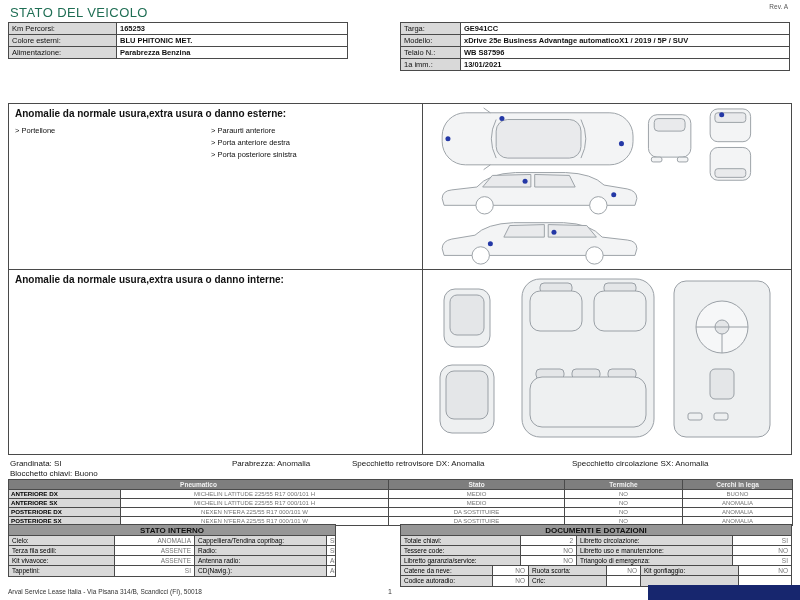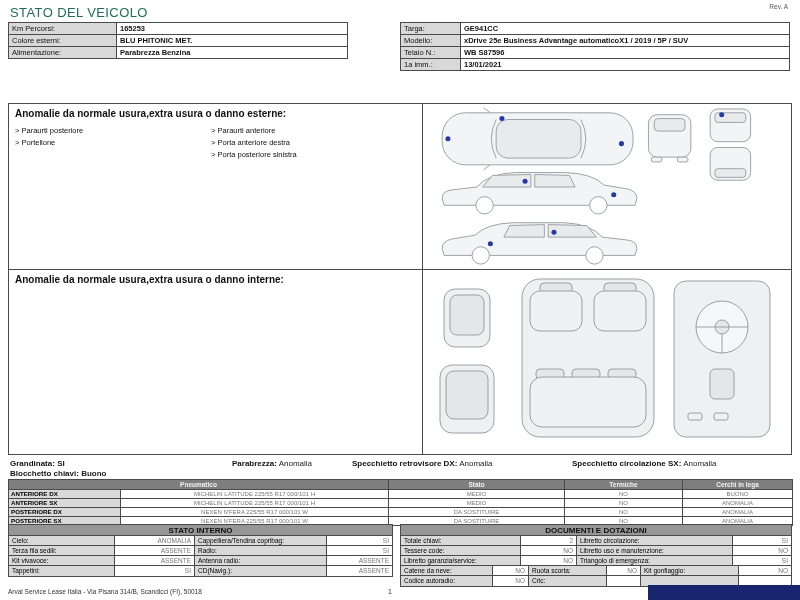--- a/index.html
+++ b/index.html
@@ -21,37 +21,37 @@
   .row-ext{height:166px;border-bottom:1px solid #4a4a4a}
   .row-int{height:184px}
   .text-pane{width:414px;border-right:1px solid #4a4a4a;padding:4px 6px}
   .diagram-pane{flex:1;display:flex;align-items:flex-start;justify-content:center;padding:3px}
   .sec-title{font-size:10px;font-weight:700;margin-bottom:6px}
   .cols{display:flex}
   .cols ul{list-style:none;margin-right:6px;width:190px}
   .cols li{font-size:7.5px;line-height:1.6;white-space:nowrap}
 
   .sumline{position:absolute;font-size:8px;white-space:nowrap}
-  .sumline b{font-weight:700}
+  .sumline b{font-weight:400}
   .sumline .v{color:#222}
 
   table.tires{position:absolute;left:8px;top:479px;width:784px;border-collapse:collapse;table-layout:fixed}
   .tires th{background:#7e7e7e;color:#f2f2f2;font-size:6.5px;border:1px solid #4a4a4a;padding:0 2px;font-weight:700;height:10px}
   .tires td{border:1px solid #4a4a4a;font-size:6px;color:#767676;text-align:center;padding:0 2px;height:8px;line-height:8px;white-space:nowrap;overflow:hidden}
   .tires td.pos{background:#d9d9d9;color:#000;font-weight:700;text-align:left;font-size:6.2px}
 
   .sect{position:absolute;top:524px;border:1px solid #4a4a4a;background:#fff}
   .sect .hdr{background:#969696;color:#101010;font-weight:700;font-size:8px;text-align:center;border-bottom:1px solid #4a4a4a;height:11px;line-height:11px}
   .grow{display:flex;border-bottom:1px solid #4a4a4a;height:10px}
   .grow:last-child{border-bottom:none}
   .cell{border-right:1px solid #4a4a4a;font-size:6.5px;padding:0 3px;line-height:9px;overflow:hidden;white-space:nowrap}
   .cell:last-child{border-right:none}
   .cell.l{background:#d9d9d9;color:#000}
   .cell.v{color:#767676;text-align:right}
-  .sect-left{left:8px;width:385px}
+  .sect-left{left:8px;width:328px}
   .sect-right{left:400px;width:392px}
 
   .footer-address{position:absolute;left:8px;top:588px;font-size:6.5px;color:#333}
   .footer-page{position:absolute;left:388px;top:588px;font-size:7px;color:#333}
   .navy-block{position:absolute;right:0;bottom:0;width:152px;height:15px;background:#17266e;z-index:4}
   .watermark{position:absolute;right:4px;bottom:1px;font-size:20px;color:#b5b9be;letter-spacing:.5px;z-index:5}
 </style>
 </head>
 <body>
 
@@ -106,21 +106,20 @@
   </tbody>
     </table>
 
   <div class="mainbox">
 
     <div class="arow row-ext">
       <div class="text-pane">
         <div class="sec-title">Anomalie da normale usura,extra usura o danno esterne:</div>
         <div class="cols">
           <ul>
-            <li>&gt; Paraurti posteriore</li>
             <li>&gt; Portellone</li>
           </ul>
           <ul>
             <li>&gt; Paraurti anteriore</li>
             <li>&gt; Porta anteriore destra</li>
             <li>&gt; Porta posteriore sinistra</li>
           </ul>
         </div>
       </div>
       <div class="diagram-pane">

